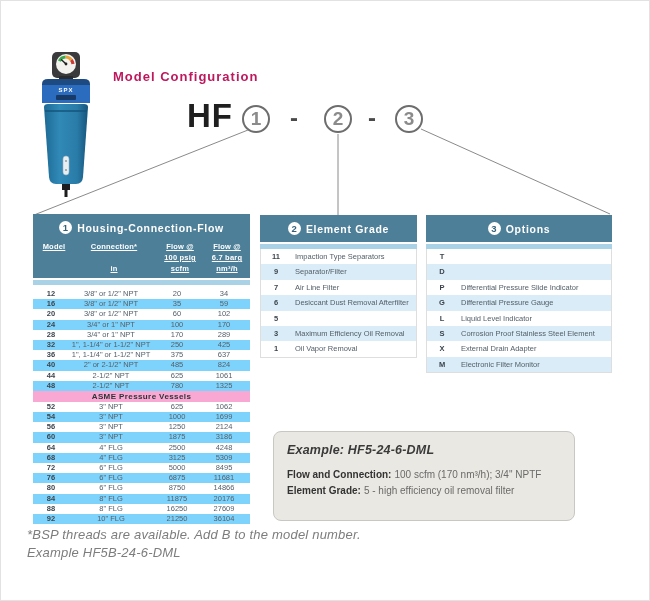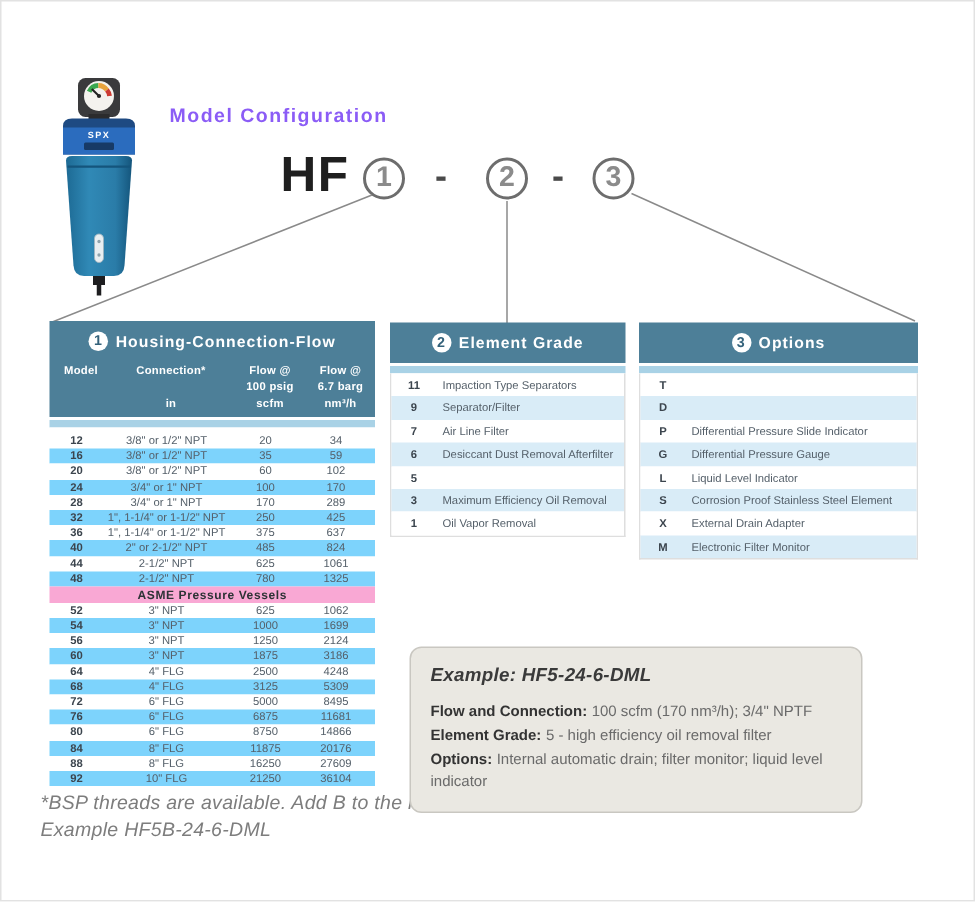--- a/index.html
+++ b/index.html
@@ -4,21 +4,21 @@
 <style>
   html,body { margin:0; padding:0; background:#f4f4f4; }
   * { box-sizing:border-box; }
   .page {
     position:relative; width:650px; height:601px; margin:0 auto;
     background:#ffffff; border:1px solid #e2e2e2; overflow:hidden;
     font-family:"Liberation Sans", sans-serif;
   }
   
   .doc-title { position:absolute; left:112px; top:68px; font-size:13px; font-weight:bold;
-    letter-spacing:1px; color:#8b5cf6; }
+    letter-spacing:1px; color:#be185d; }
   .model-prefix { position:absolute; left:186px; top:96px; font-size:33px; font-weight:bold;
     color:#1f1f1f; letter-spacing:1px; }
   .seg-circle { position:absolute; top:104px; width:28px; height:28px; border:2px solid #6d6d6d;
     border-radius:50%; background:#fff; color:#8b8b8b; font-size:19px; font-weight:bold;
     display:flex; align-items:center; justify-content:center; }
   .c1 { left:241px; } .c2 { left:323px; } .c3 { left:394px; }
   .seg-dash { position:absolute; top:103px; width:14px; text-align:center; font-size:24px;
     font-weight:bold; color:#4a4a4a; }
   .d1 { left:286px; } .d2 { left:364px; }
   .lines-layer { position:absolute; left:0; top:0; width:650px; height:601px; pointer-events:none; }
@@ -32,21 +32,21 @@
   .tbl-title { display:flex; align-items:center; justify-content:center; font-weight:bold;
     font-size:10.5px; letter-spacing:0.7px; }
   .strip { height:5px; background:#a9d2e6; }
   .gap { height:4px; background:#fff; }
 
   
   .t1 { left:32px; top:213px; width:217px; }
   .t1 .tbl-head { padding:7px 3px 4px; }
   .t1 .tbl-title { margin-bottom:7px; }
   .t1-cols { display:grid; grid-template-columns:36px 84px 48px 46px; font-weight:bold;
-    text-align:center; line-height:11px; font-size:7.5px; letter-spacing:0.2px; }
+    text-align:center; line-height:11px; font-size:7.5px; letter-spacing:0.2px;text-decoration:underline; }
   .t1-row { display:grid; grid-template-columns:36px 84px 48px 46px; height:10.2px;
     line-height:10.3px; text-align:center; color:#55606a; background:#fff; }
   .t1-row .m { font-weight:bold; color:#3c454e; }
   .t1-row.alt { background:#7dd3fc; }
   .asme-band { height:11px; line-height:11px; text-align:center; background:#f9a8d4;
     color:#2e3336; font-weight:bold; font-size:8px; letter-spacing:0.4px; }
   .footnote { position:absolute; left:26px; top:525px; font-size:13px; font-style:italic;
     color:#7d7d7d; line-height:1.4; letter-spacing:0.2px; }
 
   
@@ -375,18 +375,15 @@
   </div>
 
   <div class="example-box">
     <div class="ex-title">Example: HF5-24-6-DML</div>
     <div class="ex-line">
       <span class="lab">Flow and Connection:</span><span>100 scfm (170 nm³/h); 3/4" NPTF</span>
     </div>
     <div class="ex-line">
       <span class="lab">Element Grade:</span><span>5 - high efficiency oil removal filter</span>
     </div>
-    <div class="ex-line">
-      <span class="lab">Options:</span><span>Internal automatic drain; filter monitor; liquid level indicator</span>
-    </div>
   </div>
 
 </div>
 
 </body></html>

